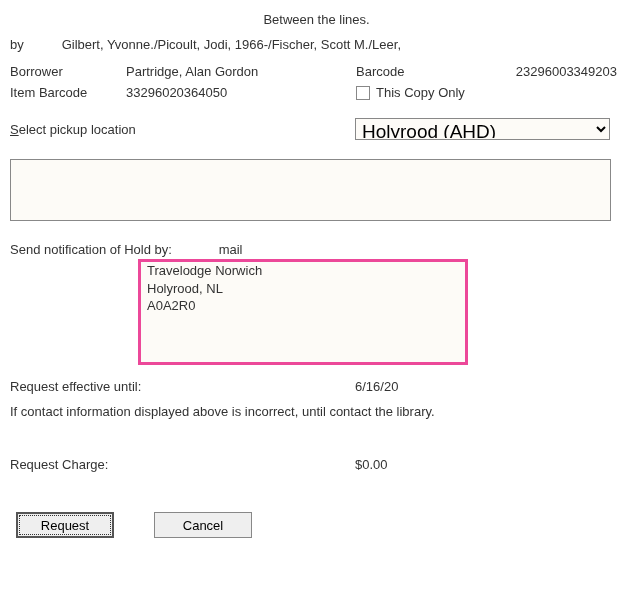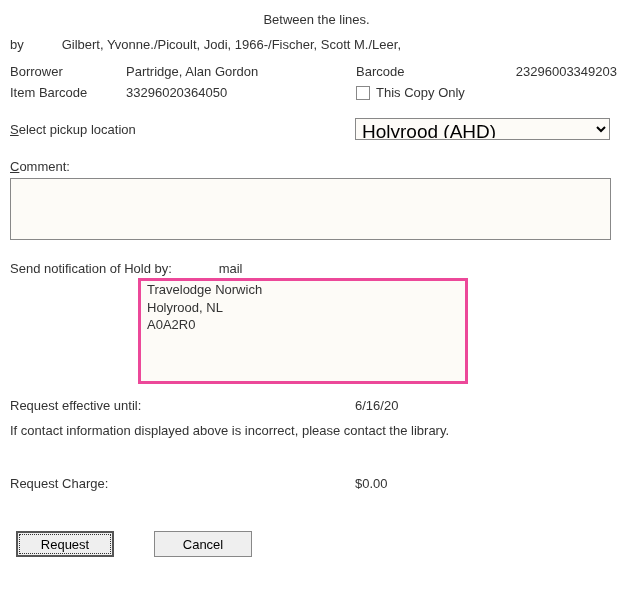--- a/index.html
+++ b/index.html
@@ -163,40 +163,39 @@
 
   <div class="pickup-row">
     <div class="pickup-label underline-first">Select pickup location</div>
     <div class="select-wrap">
       <select class="pickup">
         <option>Holyrood (AHD)</option>
       </select>
     </div>
   </div>
 
-  <div class="comment-label underline-first">Comment:</div>
   <textarea class="comment" style=""></textarea>
 
   <div class="notify-row">
     <span class="nlabel">Send notification of Hold by:</span>
     <span>mail</span>
   </div>
 
   <div class="address-box">
     <div>Travelodge Norwich</div>
     <div>Holyrood, NL</div>
     <div>A0A2R0</div>
   </div>
 
   <div class="eff-row">
     <div class="elabel">Request effective until:</div>
     <div>6/16/20</div>
   </div>
 
-  <div class="contact-note">If contact information displayed above is incorrect, please contact the library.</div>
+  <div class="contact-note">If contact information displayed above is incorrect, until contact the library.</div>
 
   <div class="charge-row">
     <div class="clabel">Request Charge:</div>
     <div>$0.00</div>
   </div>
 
   <div class="button-row">
     <button class="legacy primary">Request</button>
     <button class="legacy">Cancel</button>
   </div>

